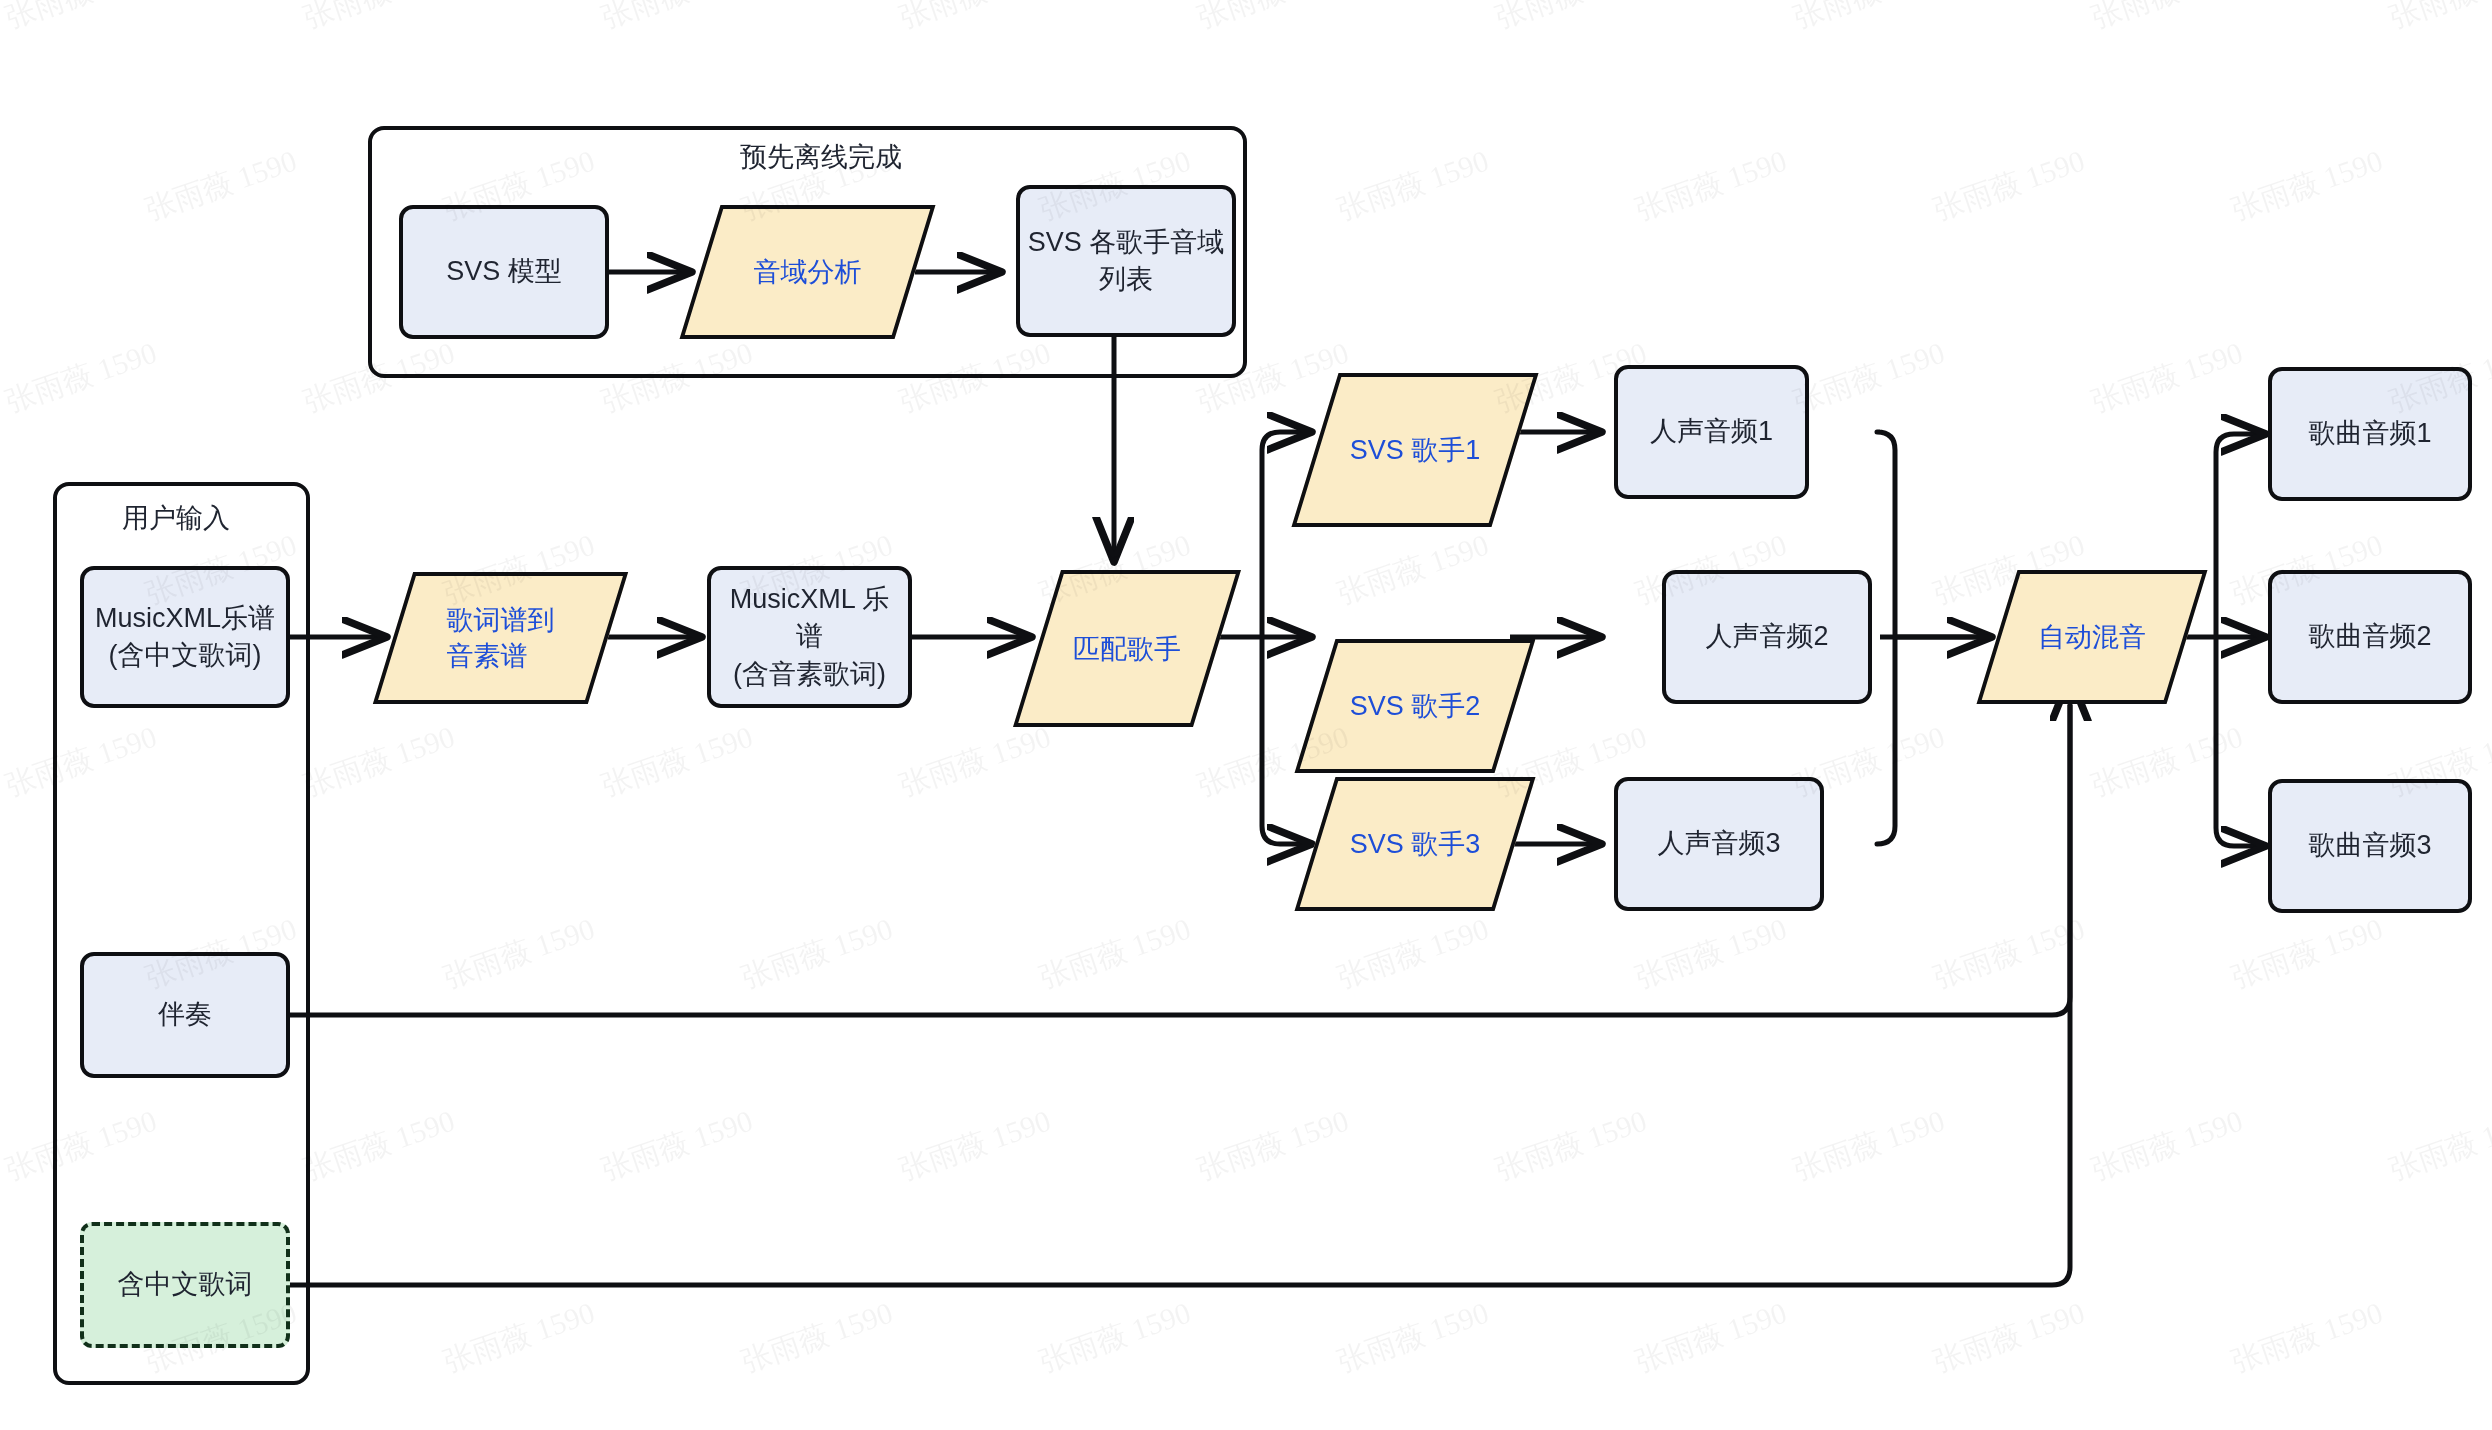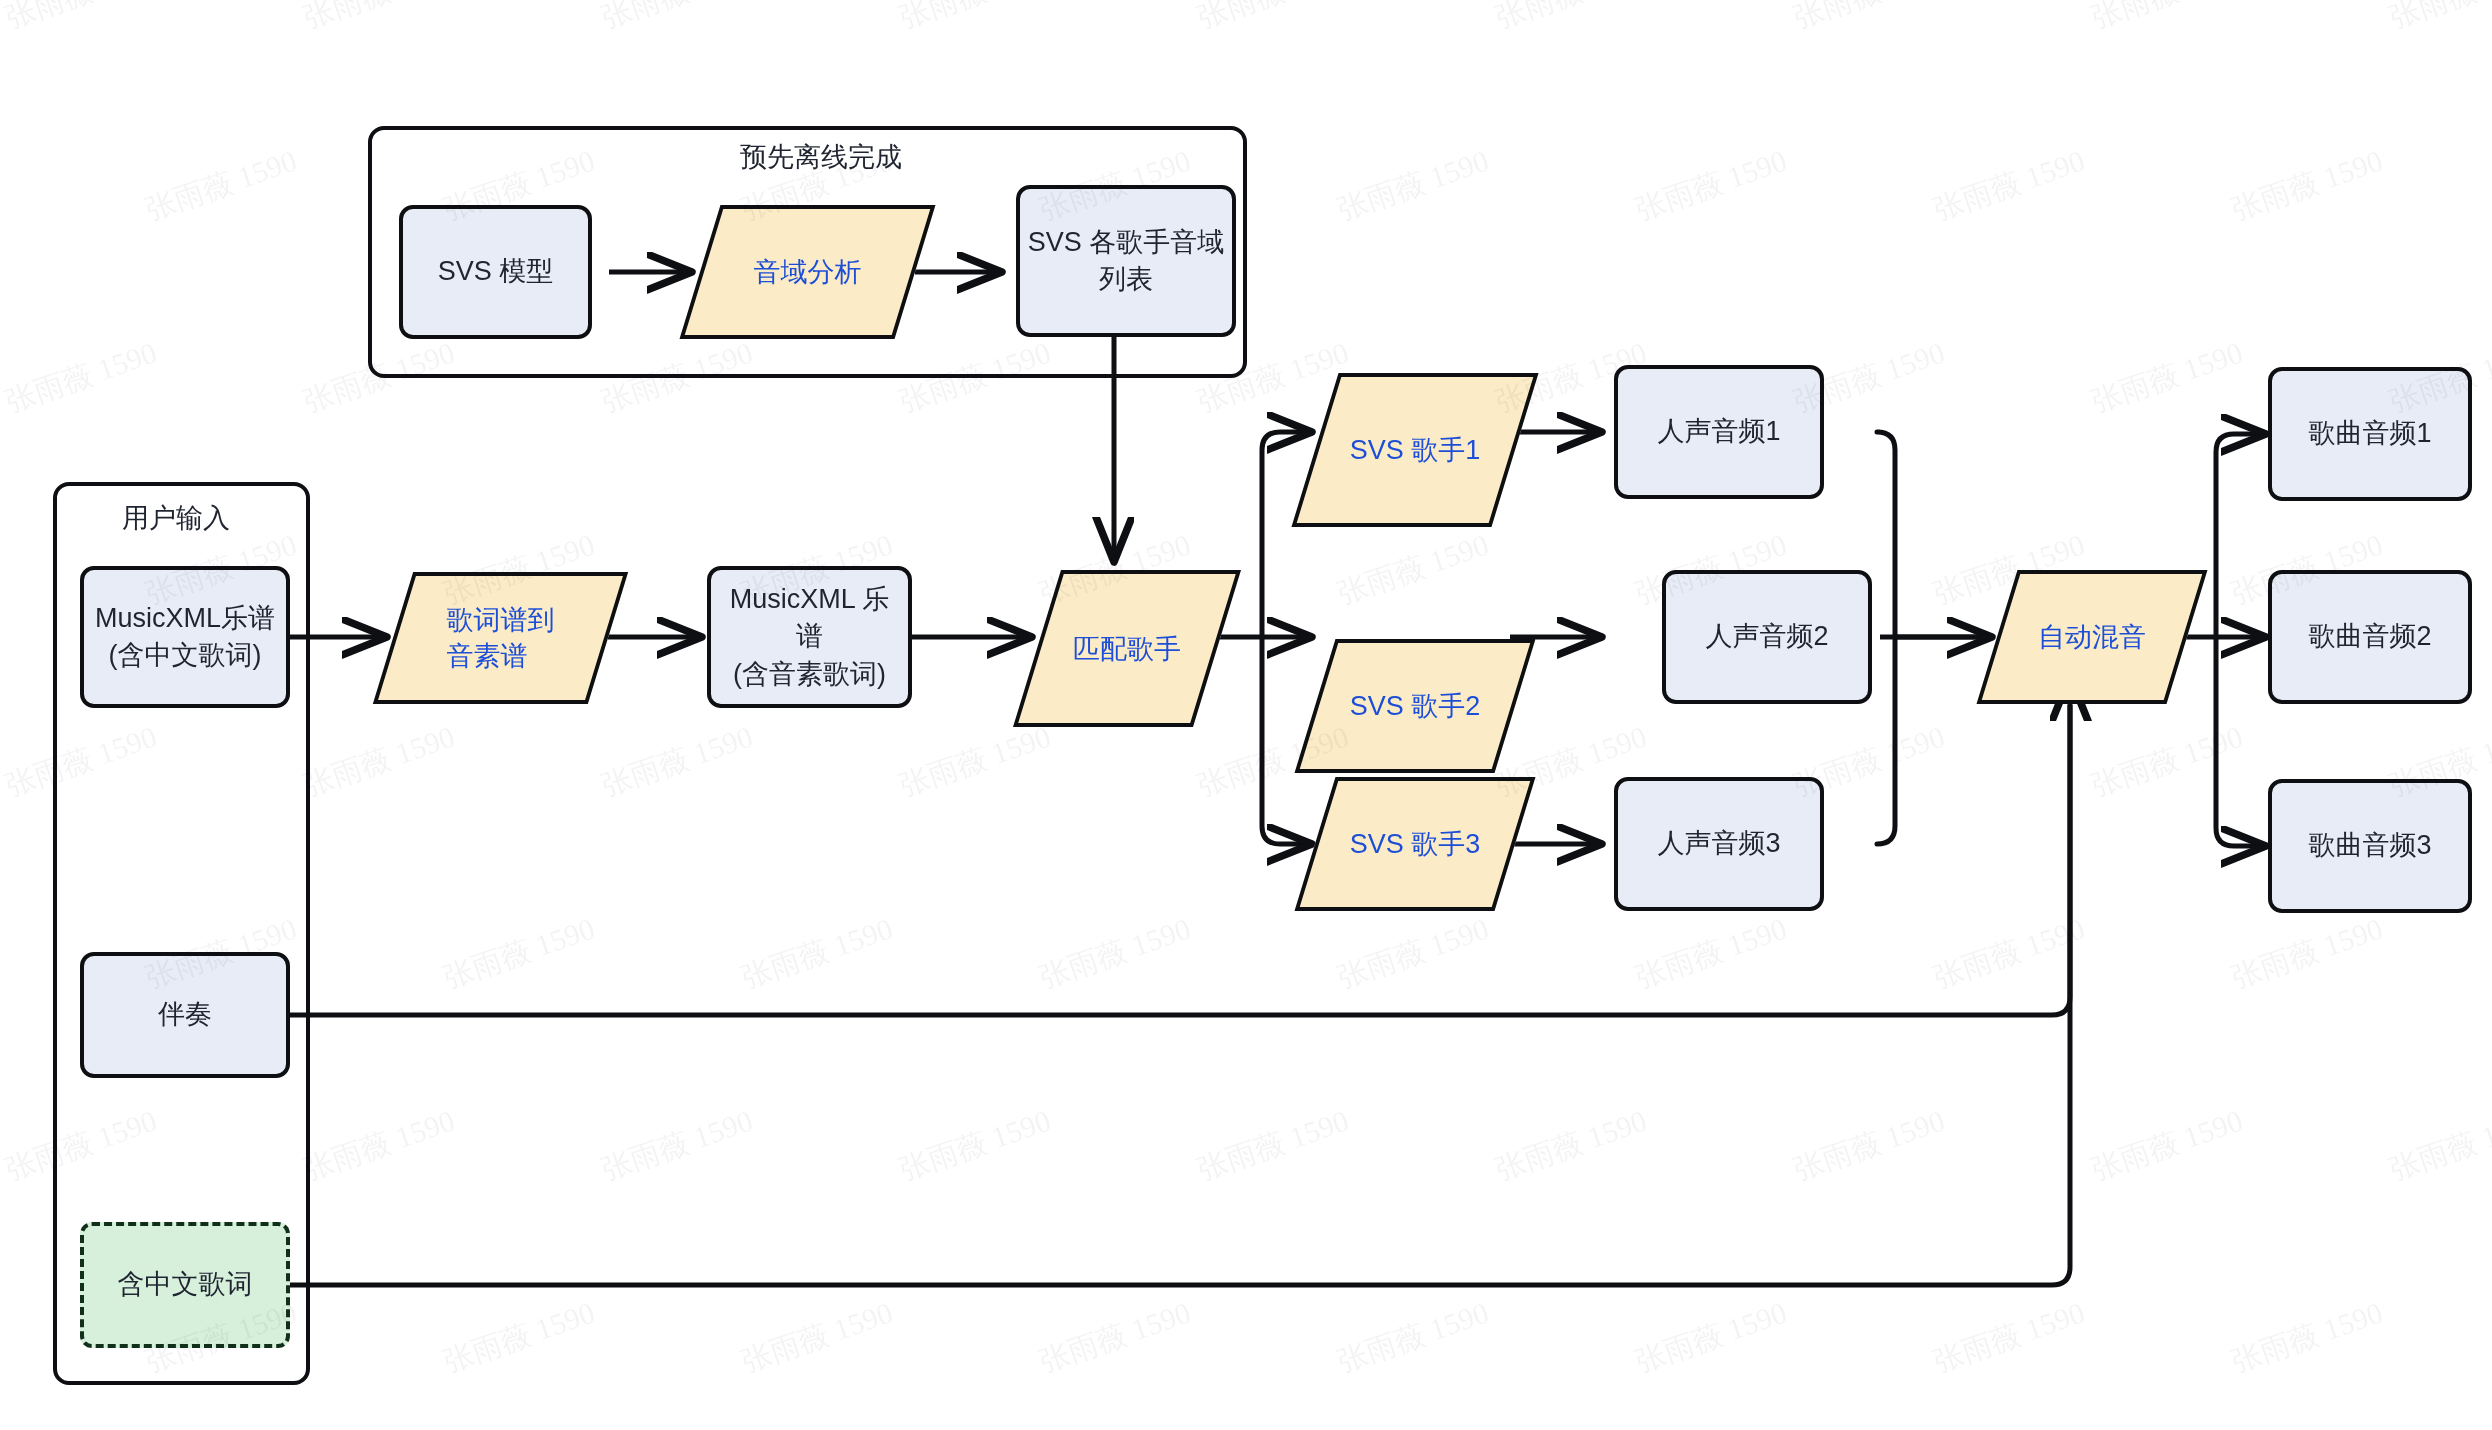--- a/index.html
+++ b/index.html
@@ -220,21 +220,21 @@
       <path d="M2216,637 L2216,452 q0,-18 18,-18 L2264,434" marker-end="url(#ah)"></path>
       <path d="M2216,637 L2264,637" marker-end="url(#ah)"></path>
       <path d="M2216,637 L2216,828 q0,18 18,18 L2264,846" marker-end="url(#ah)"></path>
 
       <path d="M182,1015 L2052,1015 q18,0 18,-18 L2070,705"></path>
       <path d="M182,1285 L2052,1285 q18,0 18,-18 L2070,705"></path>
       <path d="M2070,705 L2070,678" marker-end="url(#ah)"></path>
     </g>
   </svg>
 
-  <div class="node box" style="left:399px; top:205px; width:193px; height:134px;">
+  <div class="node box" style="left:399px; top:205px; width:210px; height:134px;">
     <span class="lbl">SVS 模型</span>
   </div>
 
   <div class="para" style="left:700px; top:205px; width:215px; height:134px;">
     <span class="pshape"></span>
     <span class="lbl">音域分析</span>
   </div>
 
   <div class="node box" style="left:1016px; top:185px; width:220px; height:152px;">
     <span class="lbl">
@@ -284,21 +284,21 @@
   </div>
   <div class="para" style="left:1315px; top:603px; width:200px; height:134px;margin-top:36px;">
     <span class="pshape"></span>
     <span class="lbl">SVS 歌手2</span>
   </div>
   <div class="para" style="left:1315px; top:777px; width:200px; height:134px;">
     <span class="pshape"></span>
     <span class="lbl">SVS 歌手3</span>
   </div>
 
-  <div class="node box" style="left:1614px; top:365px; width:210px; height:134px;">
+  <div class="node box" style="left:1614px; top:365px; width:195px; height:134px;">
     <span class="lbl">人声音频1</span>
   </div>
   <div class="node box" style="left:1662px; top:570px; width:210px; height:134px;">
     <span class="lbl">人声音频2</span>
   </div>
   <div class="node box" style="left:1614px; top:777px; width:210px; height:134px;">
     <span class="lbl">人声音频3</span>
   </div>
 
   <div class="para" style="left:1997px; top:570px; width:190px; height:134px;">

